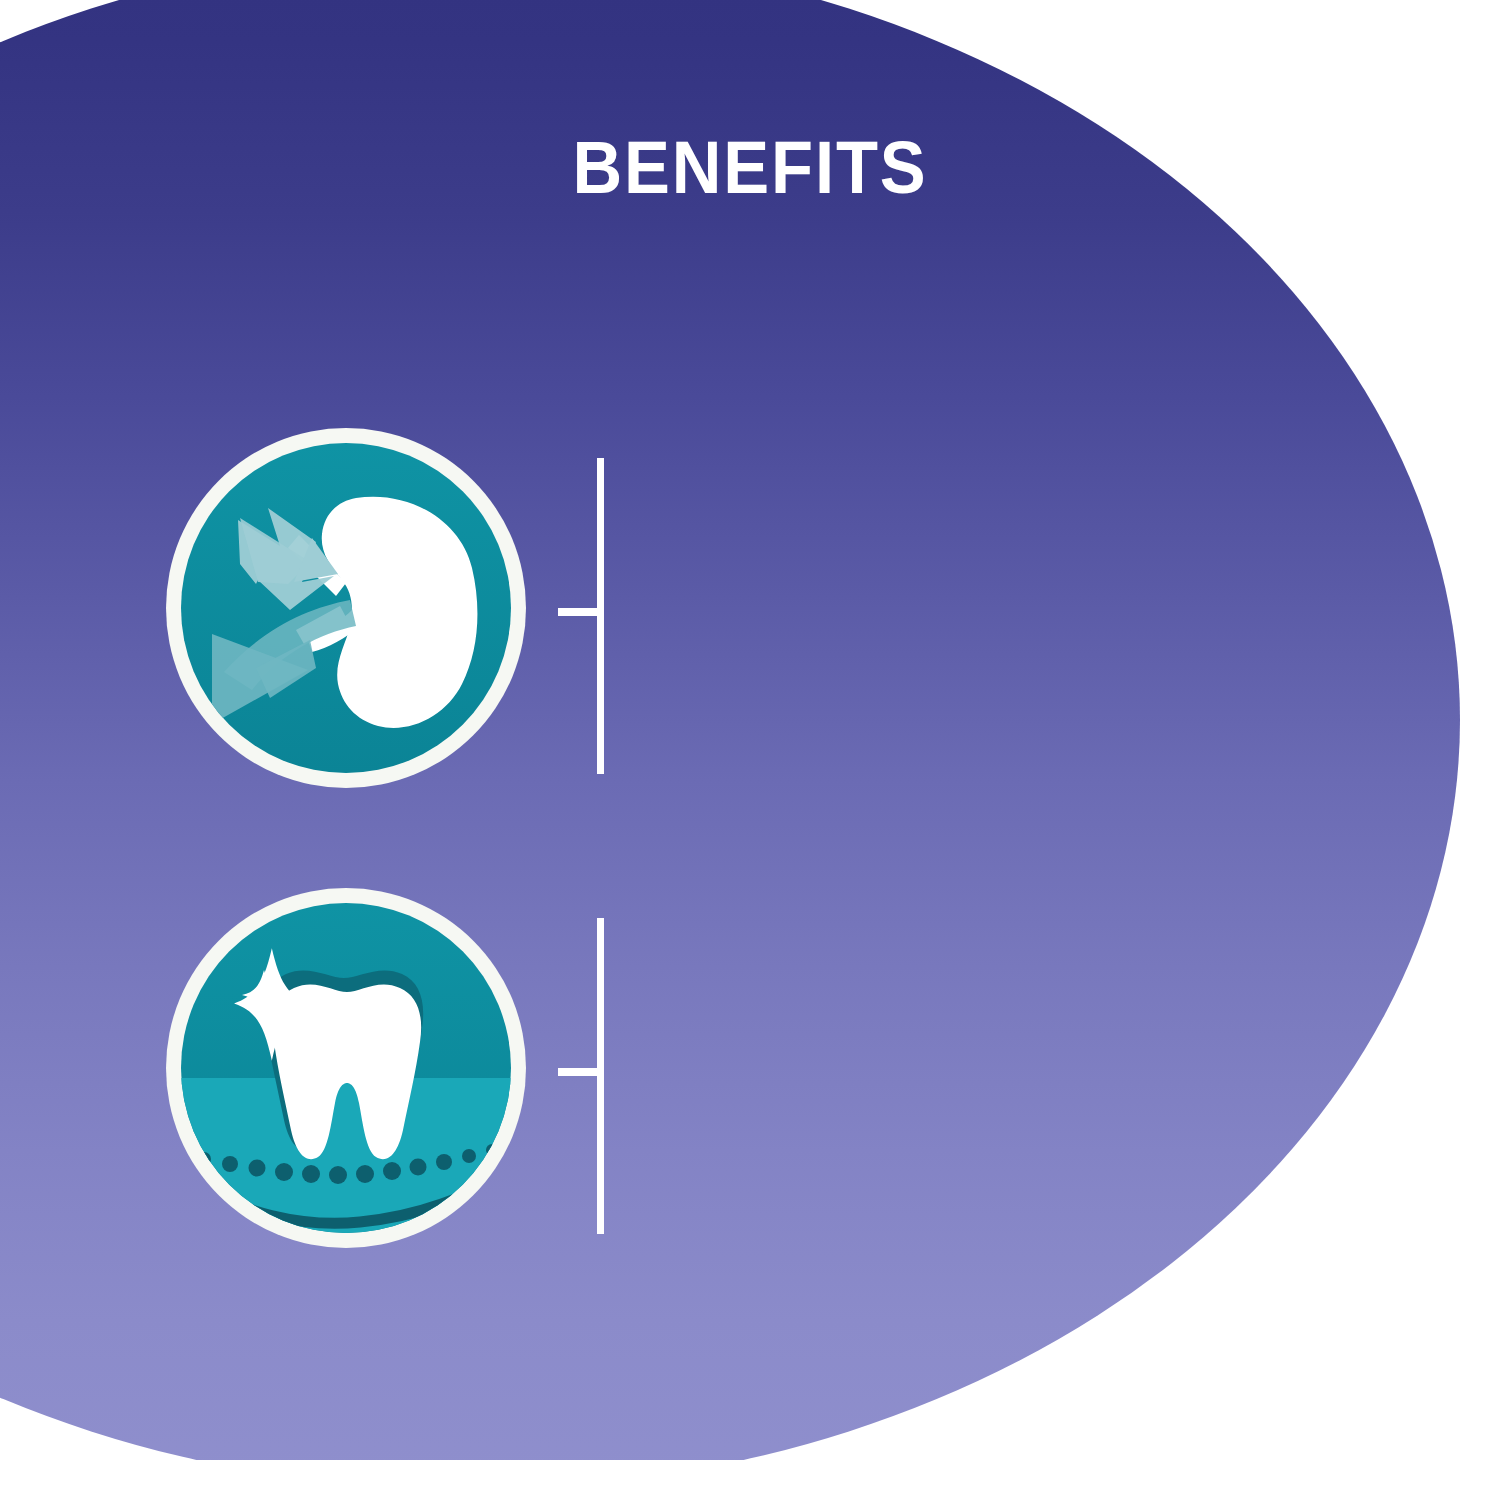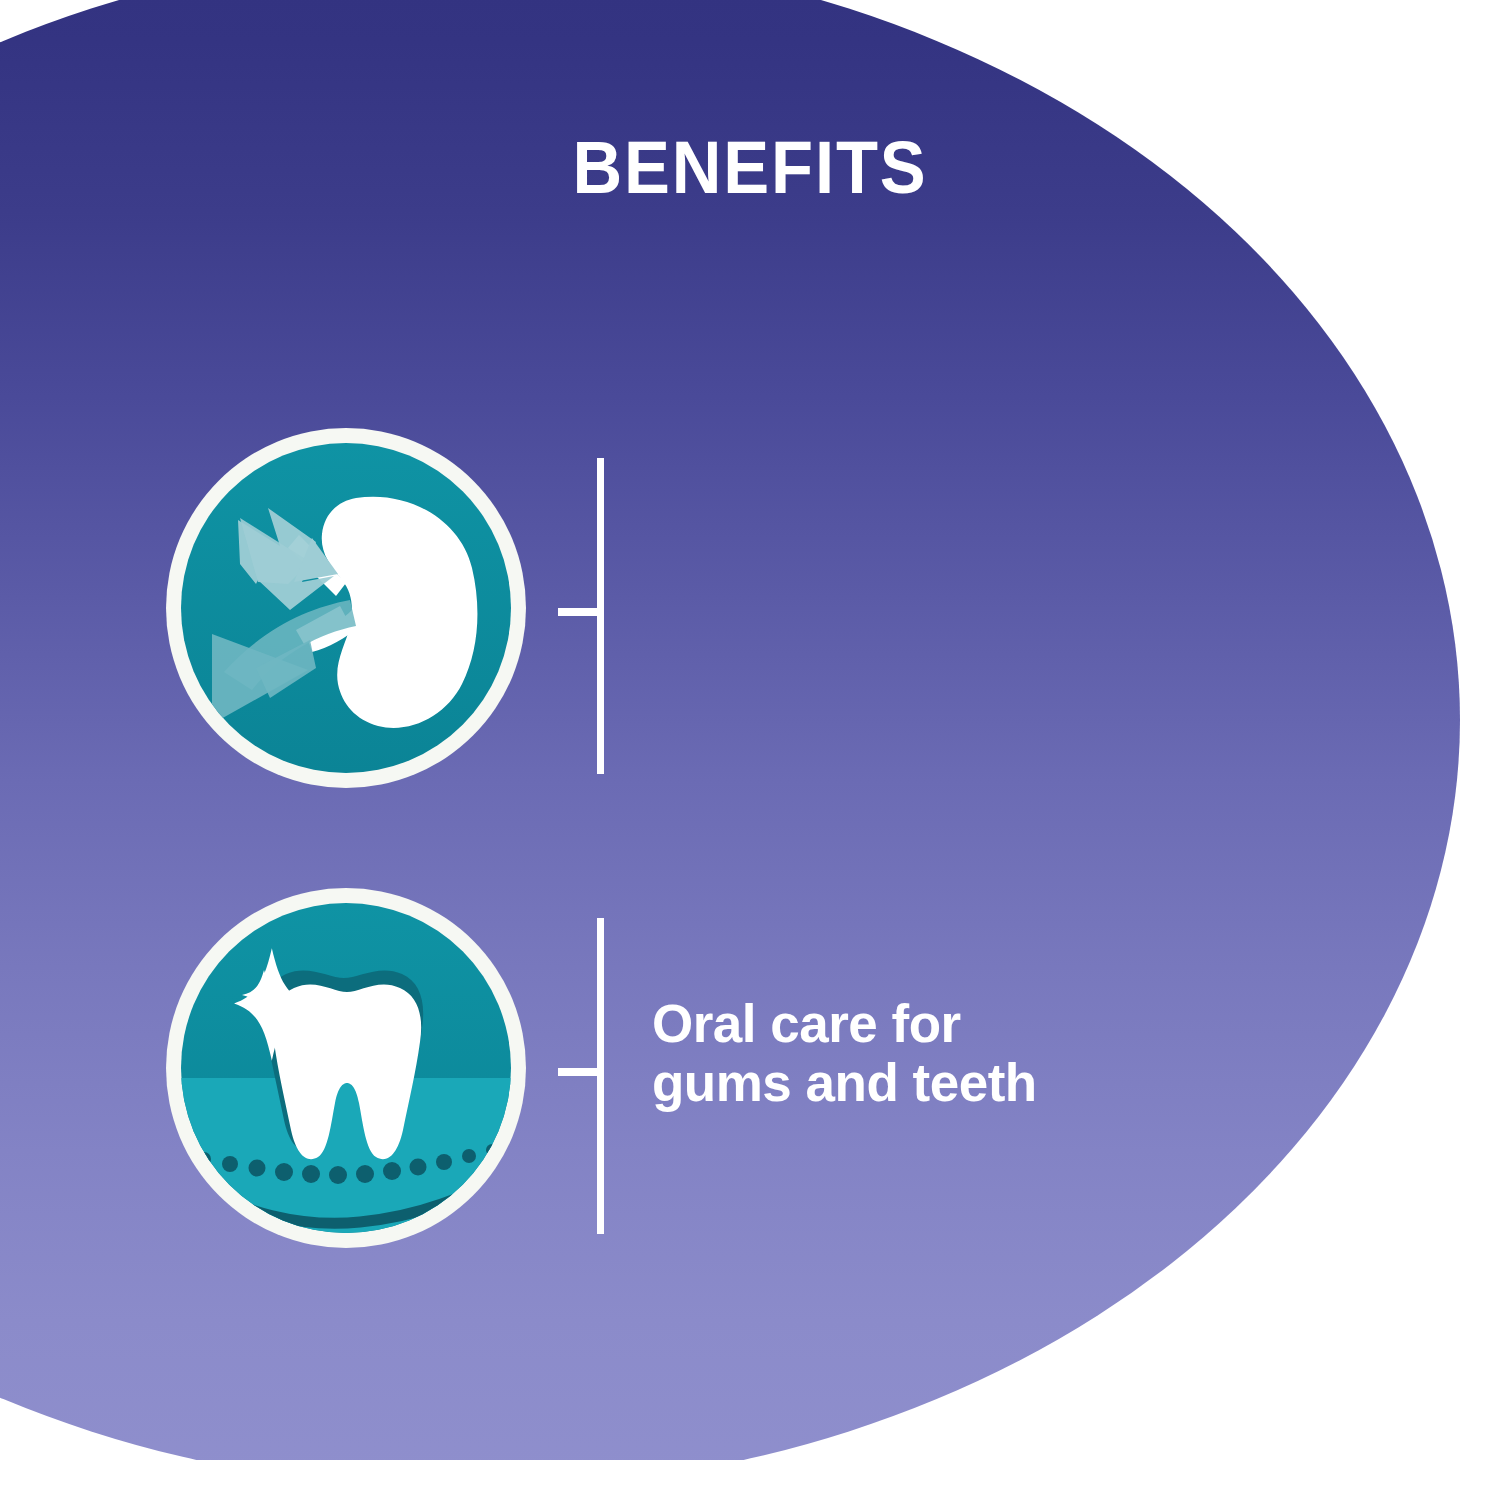--- a/index.html
+++ b/index.html
@@ -288,19 +288,15 @@
           <path d="M118 106 C148 116 158 146 152 186 C146 150 134 124 114 116 Z" fill="#ffffff"></path>
         </g>
       </svg>
     </div>
 
     <div class="connector">
       <div class="conn-vert"></div>
       <div class="conn-horz"></div>
     </div>
 
-    <div class="benefit-text">
-      <span class="ln">Oral care for</span>
-      <span class="ln">gums and teeth</span>
-    </div>
   </div>
 
 </div>
 
 </body></html>

